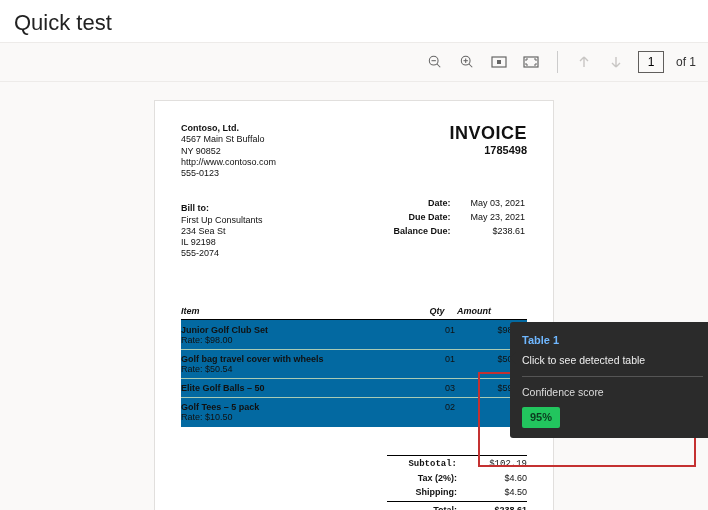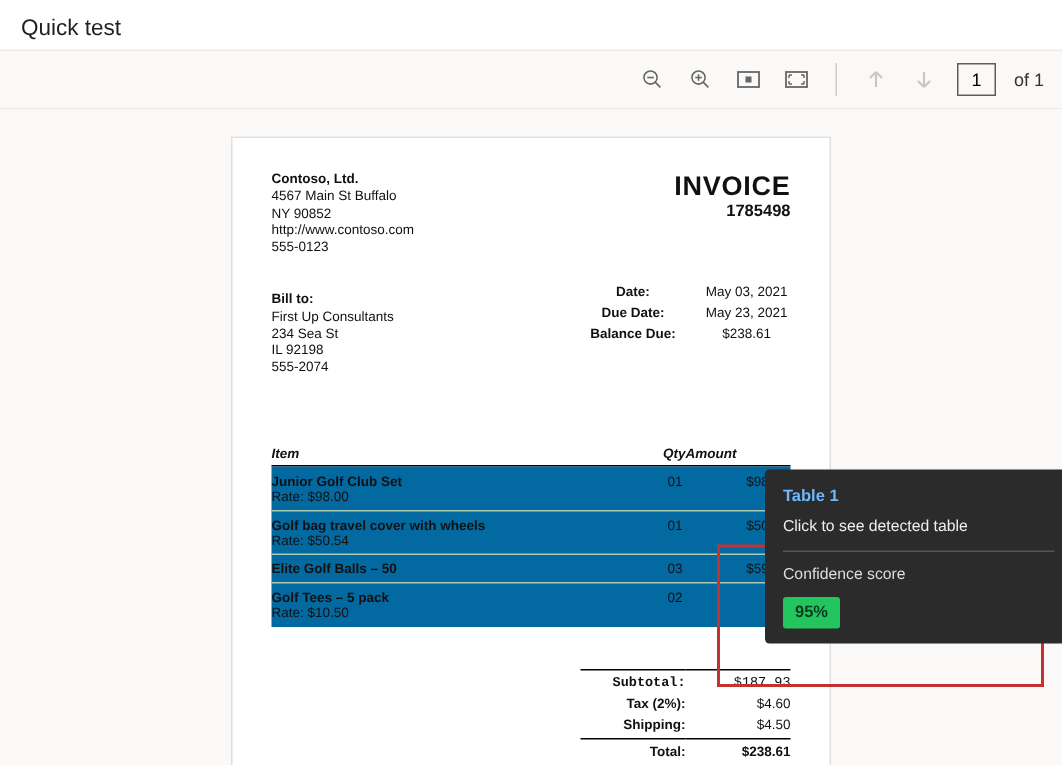--- a/index.html
+++ b/index.html
@@ -1,39 +1,39 @@
 <!DOCTYPE html>
 <html><head>
 <meta charset="utf-8">
 <style>
 * { box-sizing: border-box; margin: 0; padding: 0; }
 body { font-family: "Segoe UI", Arial, sans-serif; font-size: 12px; background: #fff; width: 708px; height: 510px; overflow: hidden; }
-.header { padding: 10px 14px 6px; font-size: 15px; font-weight: 400; color: #222; }
+.header { padding: 10px 14px 6px; font-size: 22px; font-weight: 400; color: #222; }
 .toolbar { background: #faf9f8; border-top: 1px solid #edebe9; border-bottom: 1px solid #edebe9; height: 40px; display: flex; align-items: center; justify-content: flex-end; gap: 12px; padding: 0 12px; }
 .toolbar .icon-btn { width: 20px; height: 20px; display: flex; align-items: center; justify-content: center; color: #555; cursor: pointer; }
 .toolbar .sep { width: 1px; height: 22px; background: #ccc; margin: 0 4px; }
 .toolbar .nav-arrow { color: #c8c6c4; }
 .toolbar .page-box { border: 1px solid #605e5c; width: 26px; height: 22px; display: flex; align-items: center; justify-content: center; font-size: 12px; }
 .toolbar .page-of { font-size: 12px; color: #333; white-space: nowrap; }
 .viewport { background: #faf9f8; height: 440px; position: relative; display: flex; justify-content: center; padding-top: 18px; }
 .page { background: #fff; width: 400px; height: 420px; border: 1px solid #e1dfdd; padding: 22px 26px; position: relative; font-size: 9px; color: #111;}
 .sender { line-height: 1.25; }
 .sender .name { font-weight: 700; }
 .inv-head { position: absolute; top: 22px; right: 26px; text-align: right; }
 .inv-head .title { font-weight: 800; font-size: 18px; letter-spacing: 0.5px; }
 .inv-head .num { font-size: 11px; font-weight: 600; }
 .billto { margin-top: 24px; line-height: 1.25; }
 .billto .lab { font-weight: 700; }
 .meta { position: absolute; top: 94px; right: 26px; }
-.meta table td { text-align: center; padding: 1px 0 1px 18px; font-size: 9px; }
+.meta table td { text-align: right; padding: 1px 0 1px 18px; font-size: 9px; }
 .meta table td.lab { font-weight: 700; }
 .items { margin-top: 46px; }
 .items-head { display: flex; border-bottom: 1px solid #000; font-weight: 700; font-style: italic; padding-bottom: 3px; }
 .items-head .c1 { flex: 1; }
-.items-head .c2 { width: 40px; text-align: right; }
+.items-head .c2 { width: 40px; text-align: center; }
 .items-head .c3 { width: 70px; text-align: left; }
 .items-body { background: #0369a1; padding: 1px 0; }
 .item-row { display: flex; border-bottom: 1px solid #a9cbb4; padding: 4px 2px 4px 0; }
 .item-row:last-child { border-bottom: none; }
 .item-row .c1 { flex: 1; }
 .item-row .c1 .nm { font-weight: 600; }
 .item-row .c2 { width: 40px; text-align: right; }
 .item-row .c3 { width: 70px; text-align: right; }
 .totals { margin-top: 26px; }
 .totals .trow { display: flex; justify-content: flex-end; padding: 2px 0; font-size: 9px; }
@@ -178,21 +178,21 @@
             </div>
           <div class="c2">02</div>
           <div class="c3">$21</div>
         </div>
       </div>
     </div>
 
     <div class="totals">
       <div class="trow sub">
           <div class="tl">Subtotal:</div>
-          <div class="tv">$187.93</div>
+          <div class="tv">$102.19</div>
         </div>
       <div class="trow">
           <div class="tl">Tax (2%):</div>
           <div class="tv">$4.60</div>
         </div>
       <div class="trow">
           <div class="tl">Shipping:</div>
           <div class="tv">$4.50</div>
         </div>
       <div class="trow total">

